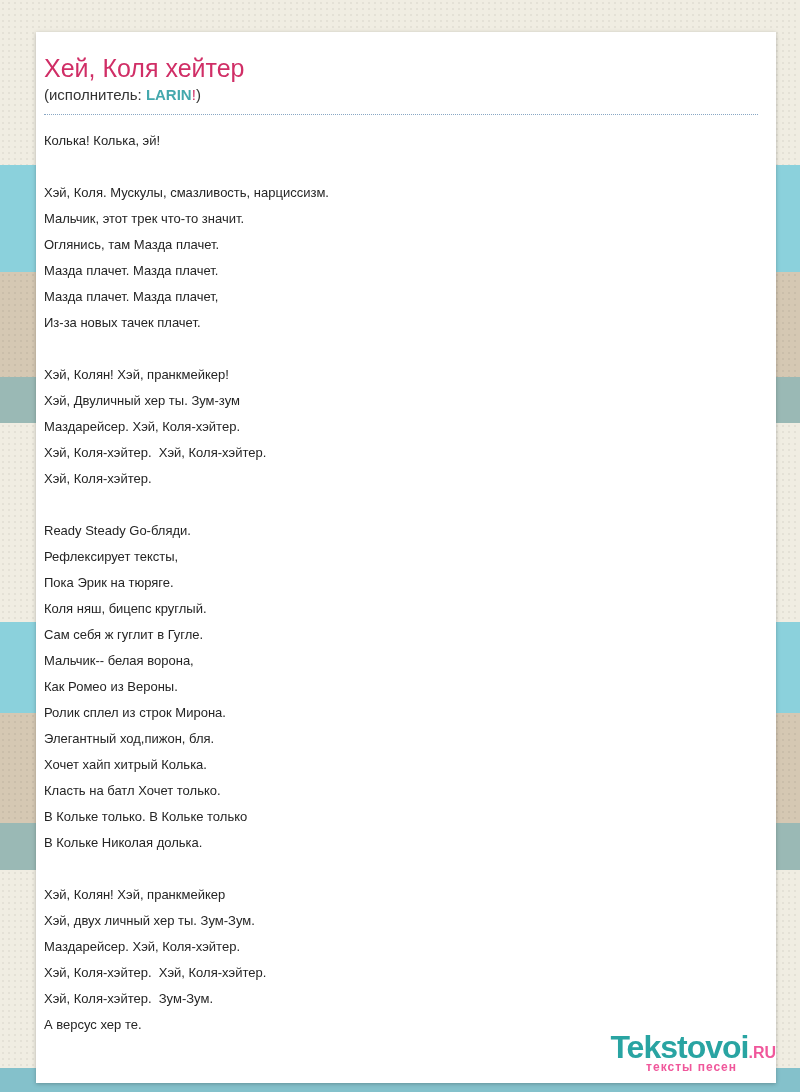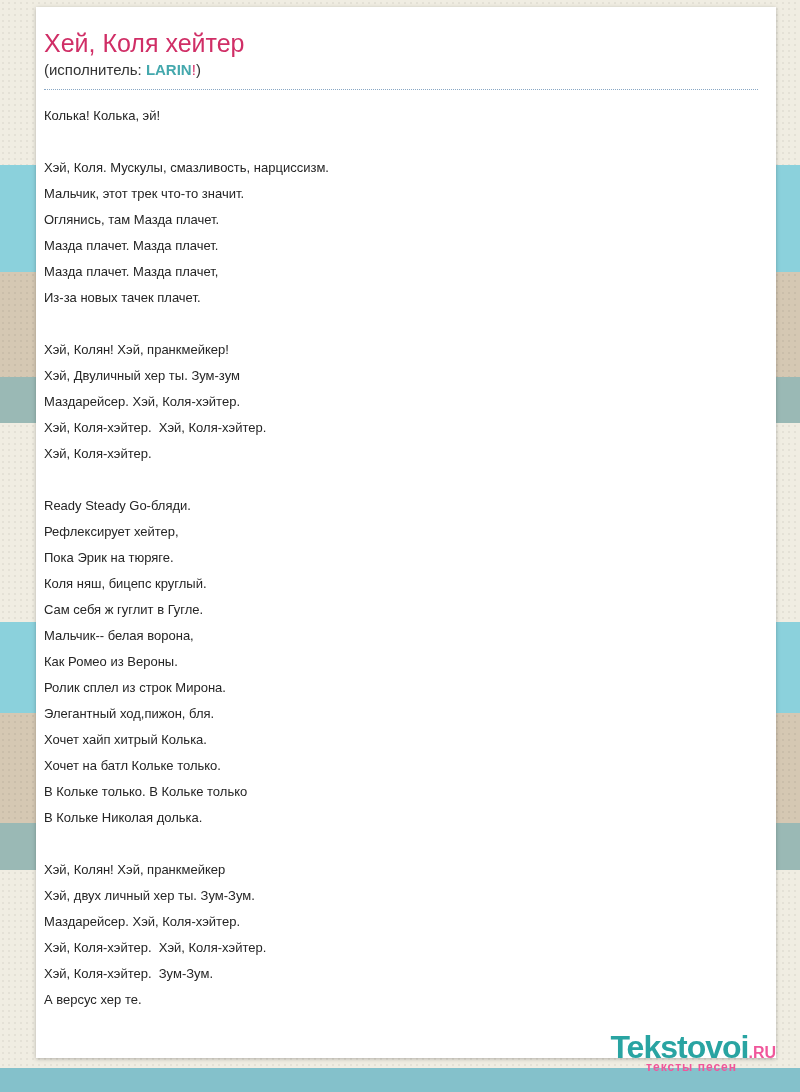--- a/index.html
+++ b/index.html
@@ -34,21 +34,21 @@
   .s5 { top:423px; height:199px; }
   .s6 { top:622px; height:91px;  }
   .s7 { top:713px; height:110px; }
   .s8 { top:823px; height:47px;  }
   .s9 { top:870px; height:198px; }
   .s10{ top:1068px; height:24px; }
 
   
   .content {
     position:absolute;
-    left:36px; top:7px;
+    left:36px; top:32px;
     width:740px; height:1051px;
     background:#ffffff;
     box-shadow: 0 1px 4px rgba(0,0,0,0.25);
     box-sizing:border-box;
     padding: 21px 4px 0 8px;
   }
   .song-title {
     margin:0;
     font-size:25px;
     font-weight:normal;
@@ -146,30 +146,30 @@
         <div class="lyric-line">Мазда плачет. Мазда плачет,</div>
         <div class="lyric-line">Из-за новых тачек плачет.</div>
         <div class="lyric-line"></div>
         <div class="lyric-line">Хэй, Колян! Хэй, пранкмейкер!</div>
         <div class="lyric-line">Хэй, Двуличный хер ты. Зум-зум</div>
         <div class="lyric-line">Маздарейсер. Хэй, Коля-хэйтер.</div>
         <div class="lyric-line">Хэй, Коля-хэйтер.  Хэй, Коля-хэйтер.</div>
         <div class="lyric-line">Хэй, Коля-хэйтер.</div>
         <div class="lyric-line"></div>
         <div class="lyric-line">Ready Steady Go-бляди.</div>
-        <div class="lyric-line">Рефлексирует хейтер,</div>
+        <div class="lyric-line">Рефлексирует тексты,</div>
         <div class="lyric-line">Пока Эрик на тюряге.</div>
         <div class="lyric-line">Коля няш, бицепс круглый.</div>
         <div class="lyric-line">Сам себя ж гуглит в Гугле.</div>
         <div class="lyric-line">Мальчик-- белая ворона,</div>
         <div class="lyric-line">Как Ромео из Вероны.</div>
         <div class="lyric-line">Ролик сплел из строк Мирона.</div>
         <div class="lyric-line">Элегантный ход,пижон, бля.</div>
         <div class="lyric-line">Хочет хайп хитрый Колька.</div>
-        <div class="lyric-line">Хочет на батл Кольке только.</div>
+        <div class="lyric-line">Класть на батл Хочет только.</div>
         <div class="lyric-line">В Кольке только. В Кольке только</div>
         <div class="lyric-line">В Кольке Николая долька.</div>
         <div class="lyric-line"></div>
         <div class="lyric-line">Хэй, Колян! Хэй, пранкмейкер</div>
         <div class="lyric-line">Хэй, двух личный хер ты. Зум-Зум.</div>
         <div class="lyric-line">Маздарейсер. Хэй, Коля-хэйтер.</div>
         <div class="lyric-line">Хэй, Коля-хэйтер.  Хэй, Коля-хэйтер.</div>
         <div class="lyric-line">Хэй, Коля-хэйтер.  Зум-Зум.</div>
         <div class="lyric-line">А версус хер те.</div>
       </div>

